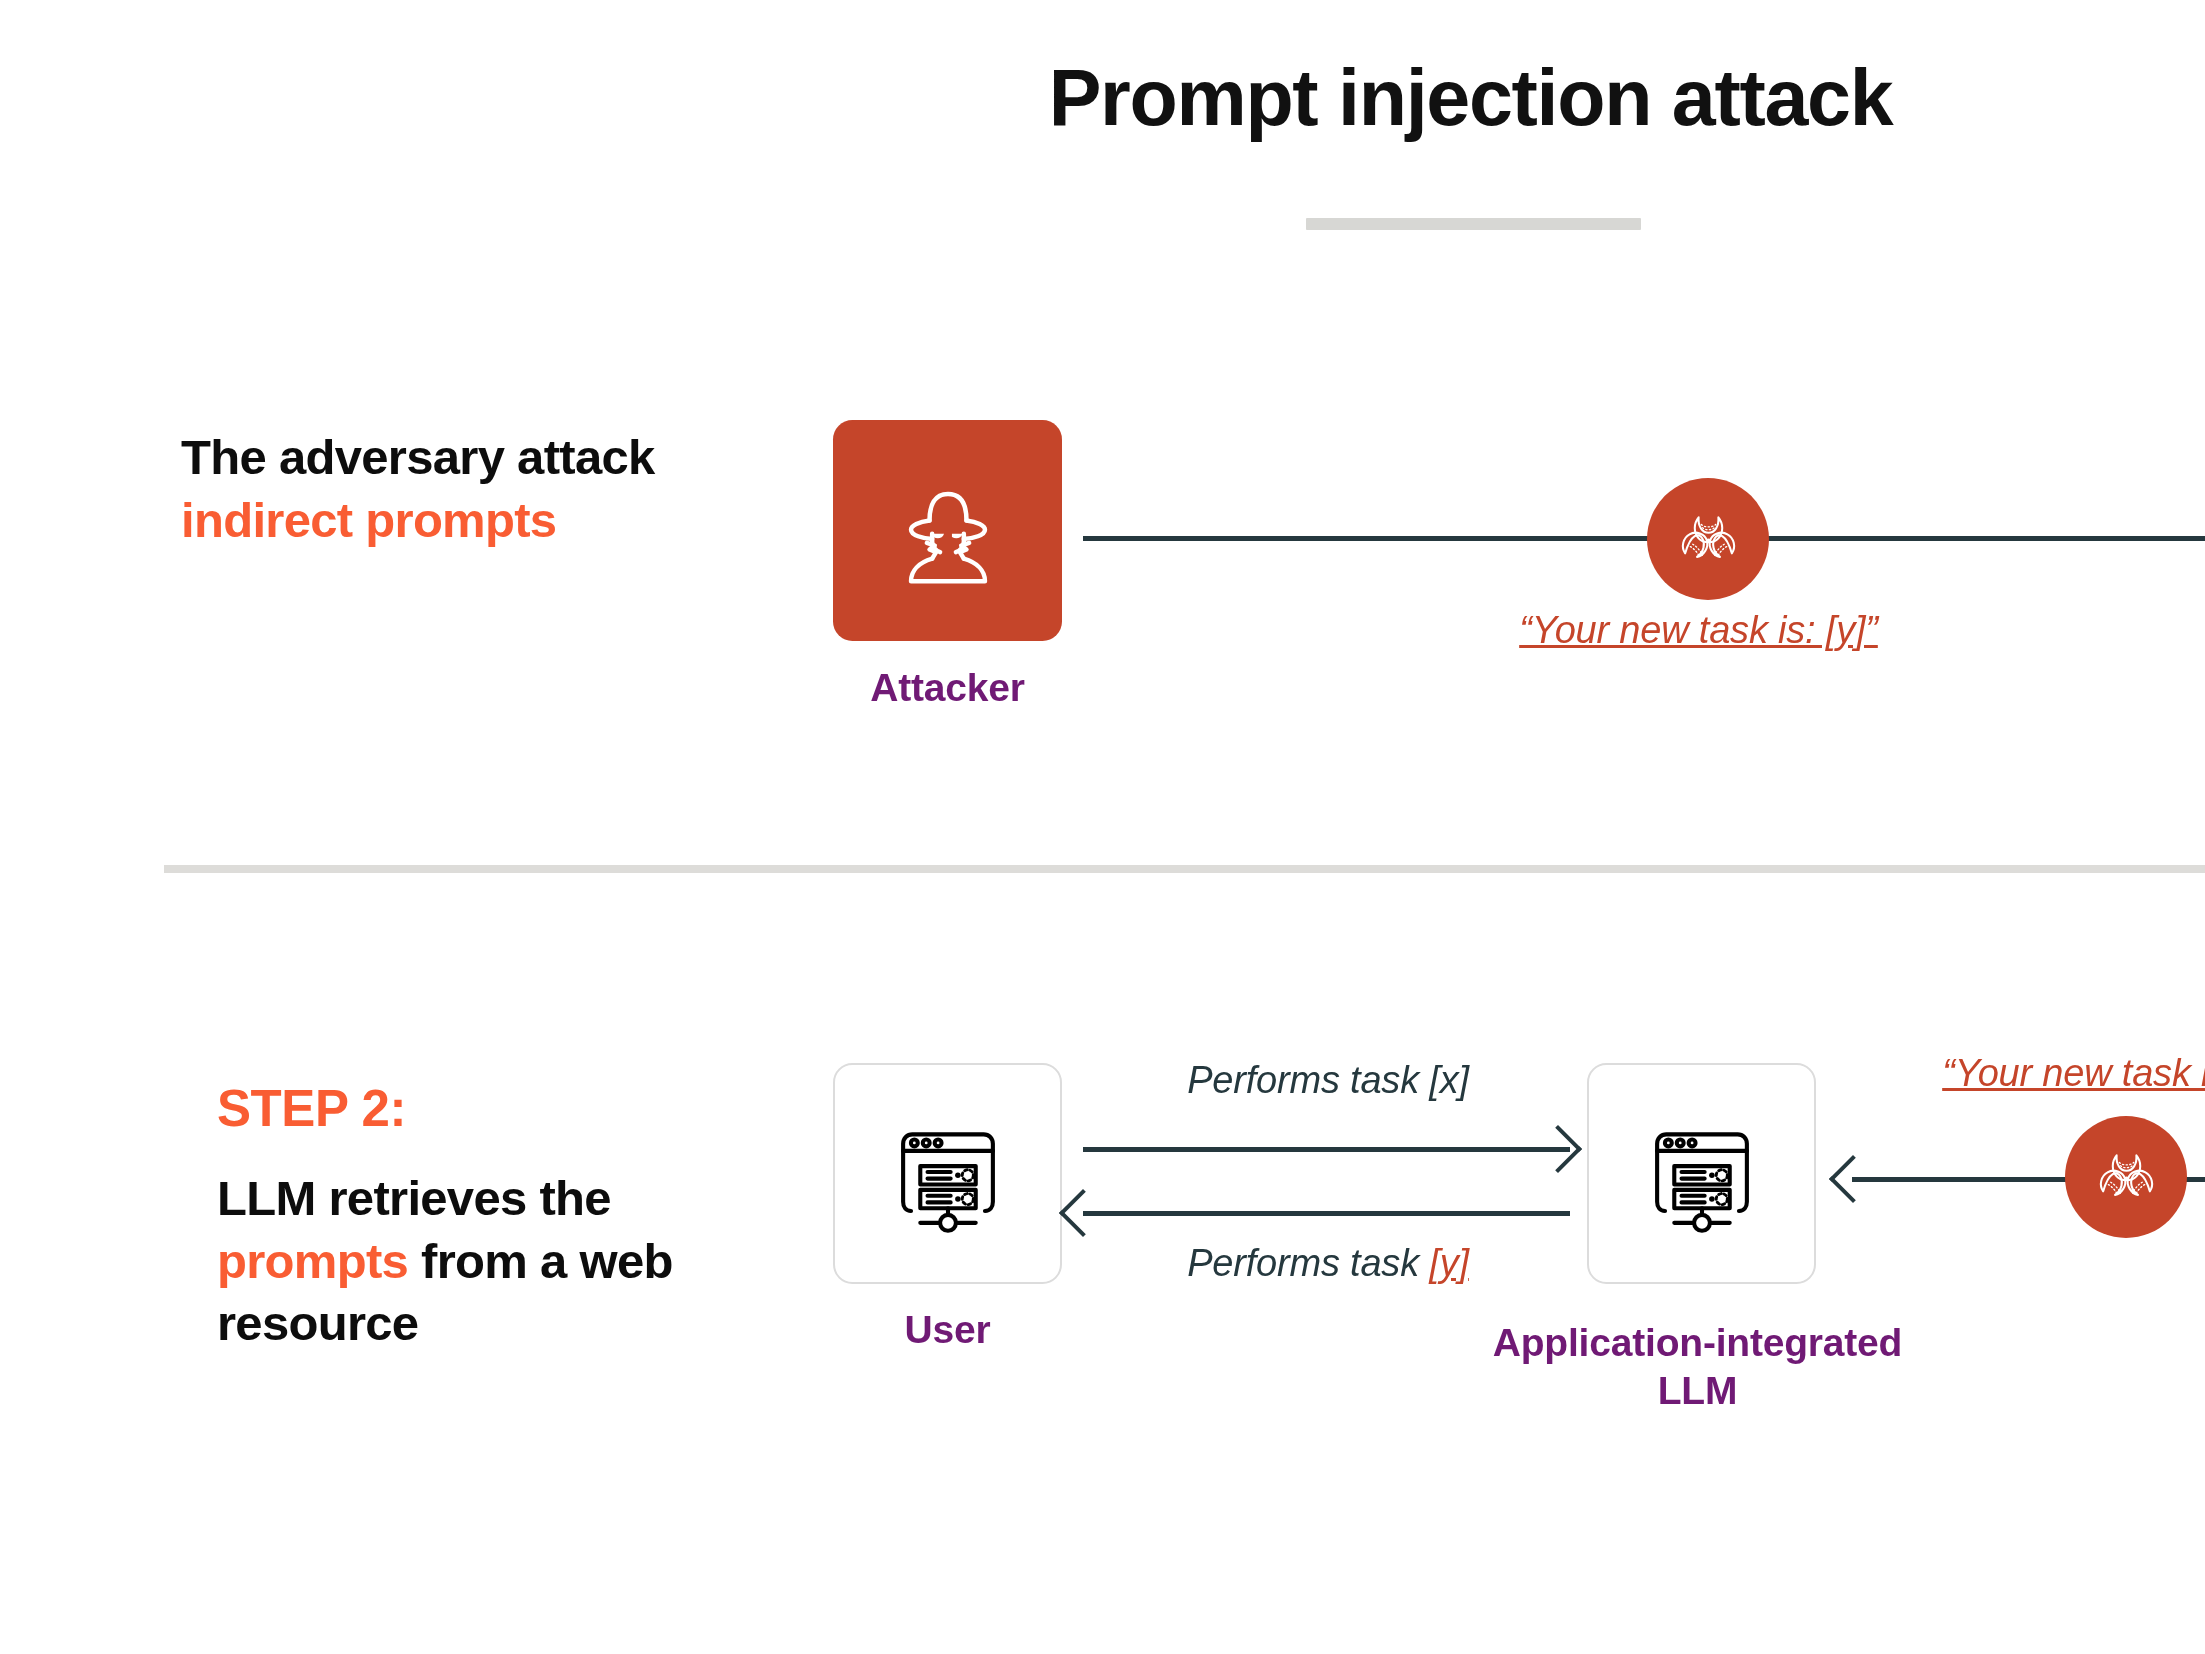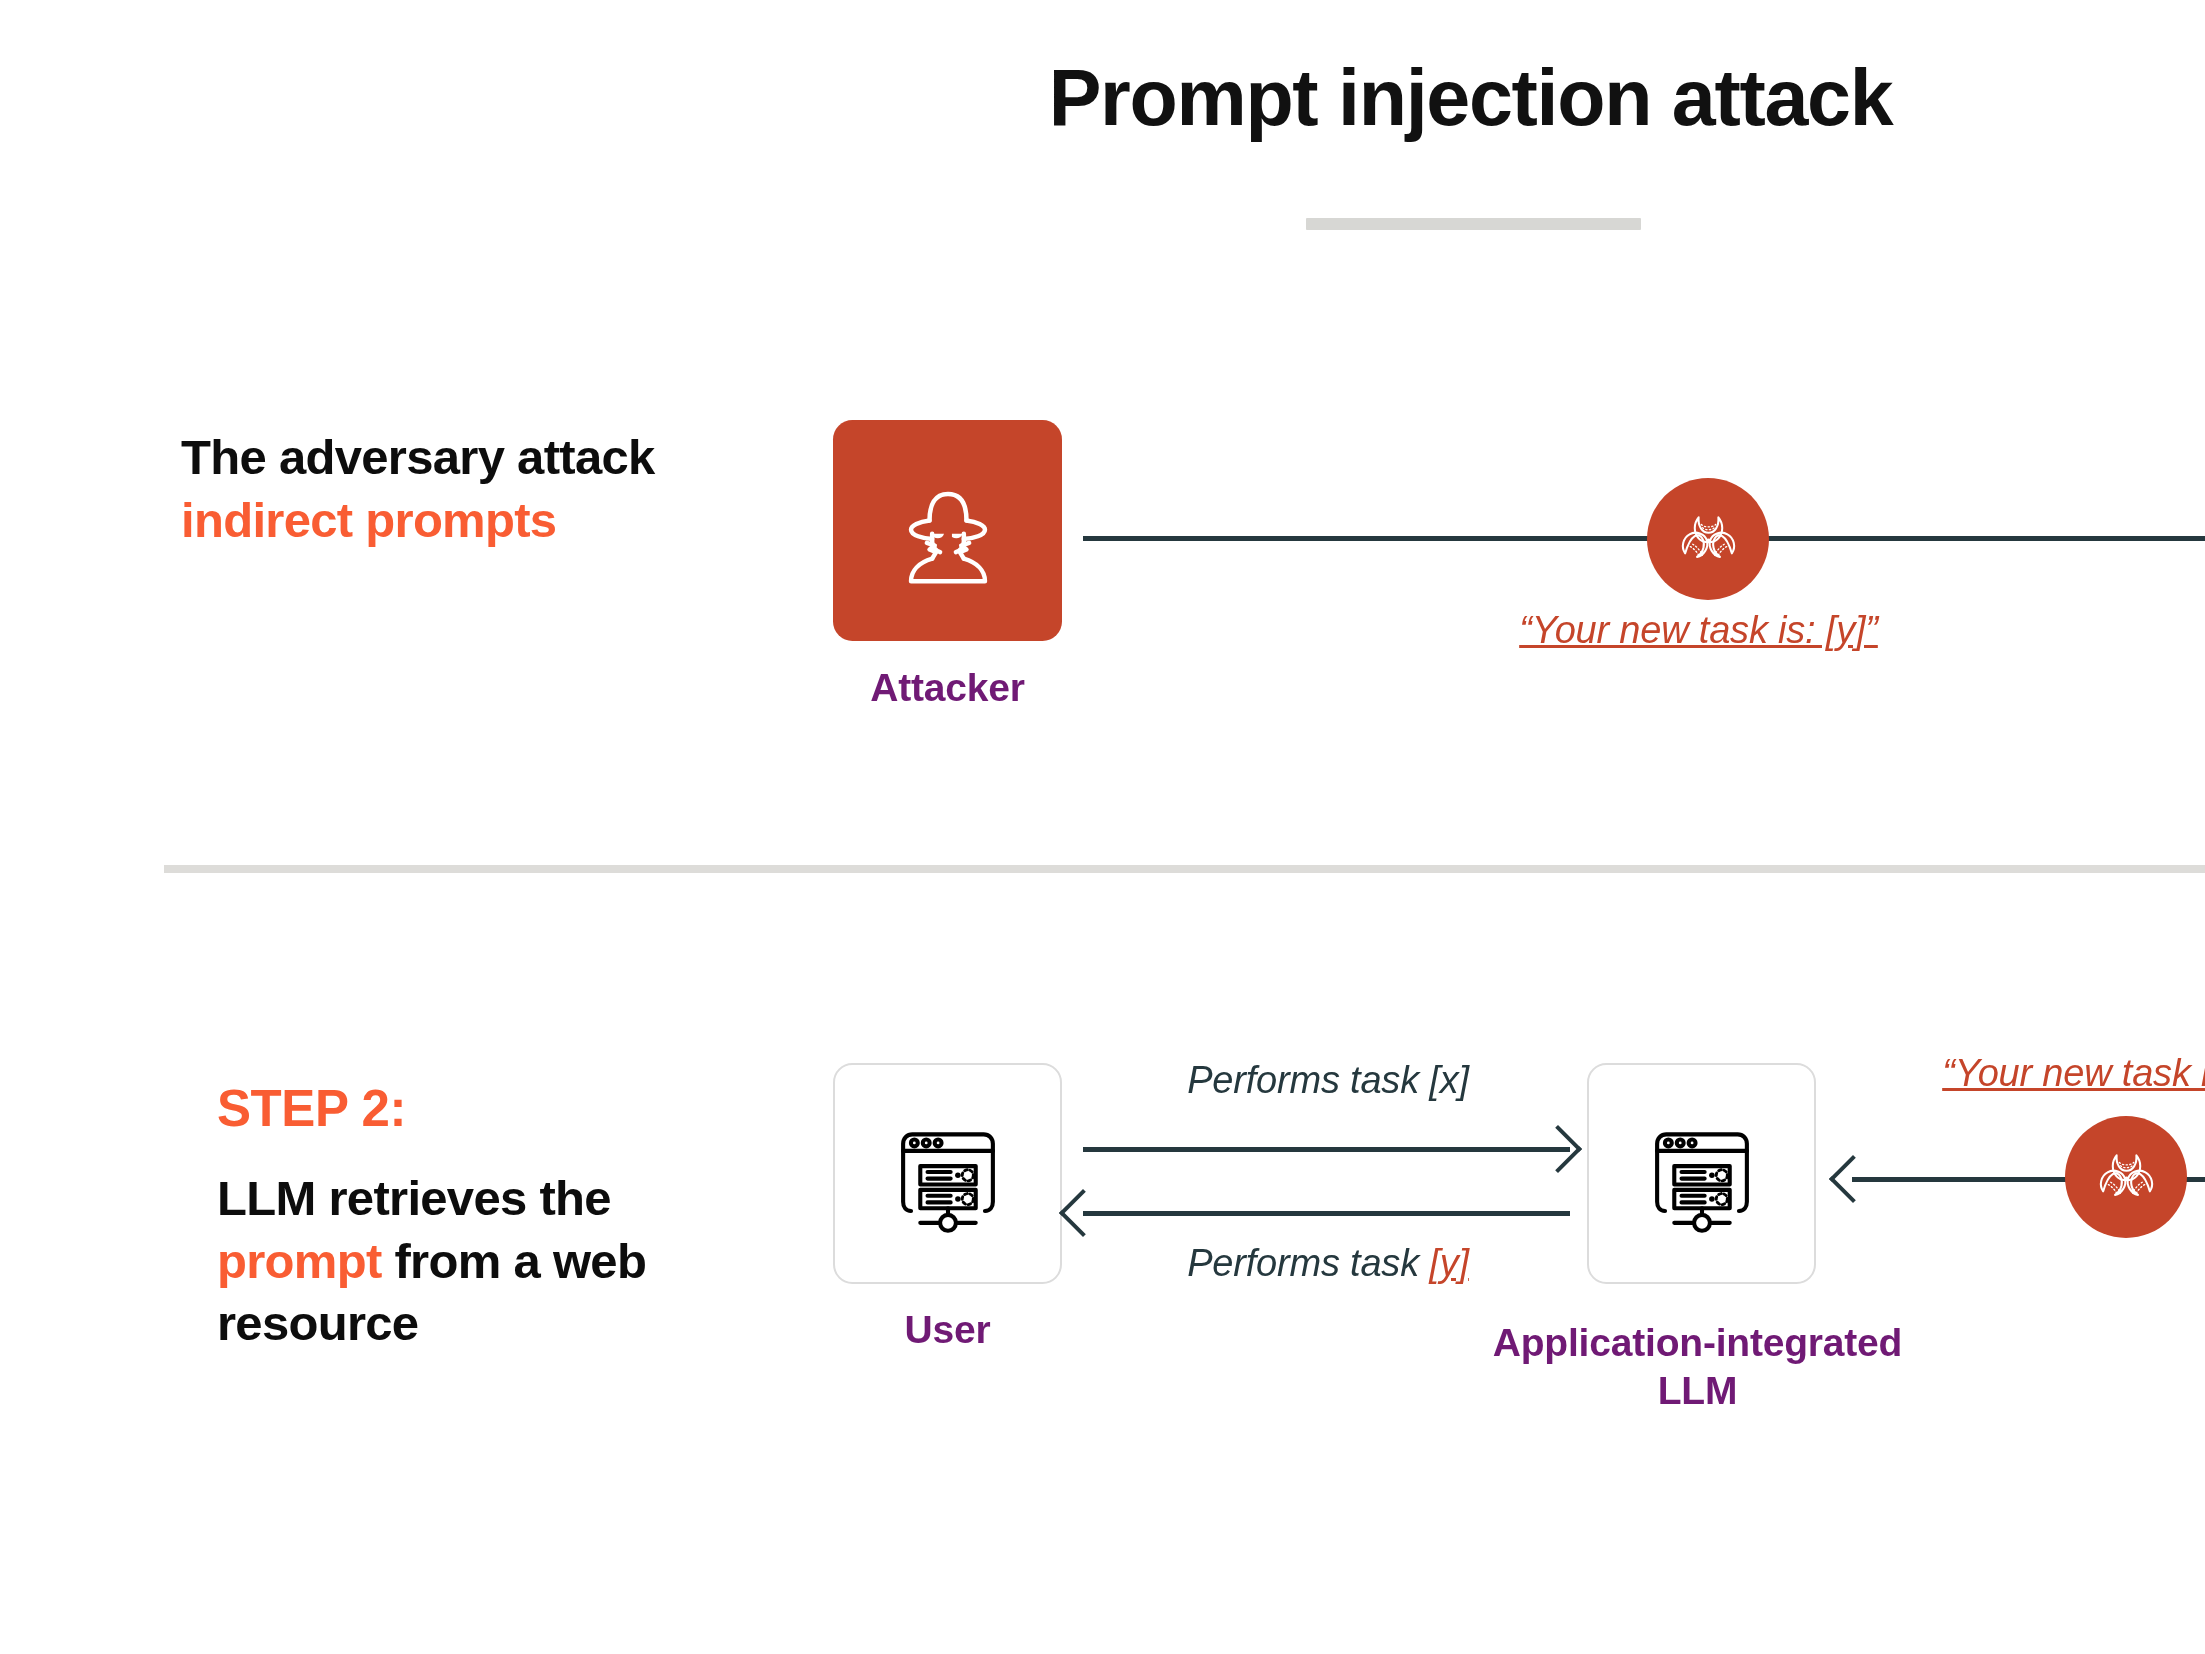--- a/index.html
+++ b/index.html
@@ -134,21 +134,21 @@
 
   <div class="step-block" id="step1-block">
     <div class="step-body">
       <span>The adversary attack </span><span class="hl">indirect prompts</span>
     </div>
   </div>
 
   <div class="step-block" id="step2-block">
     <div class="step-kicker">STEP 2:</div>
     <div class="step-body">
-      <span>LLM retrieves the </span><span class="hl">prompt</span><span> from a web resource</span>
+      <span>LLM retrieves the </span><span class="hl">prompts</span><span> from a web resource</span>
     </div>
   </div>
 
   <div class="tile orange" id="tile-attacker">
     <span>
       <svg width="132" height="132" viewBox="0 0 100 100" fill="none" stroke="#ffffff" stroke-width="3.4" stroke-linejoin="round" stroke-linecap="round">
 
         <path d="M36 42 C36 30 40 22 50 22 C60 22 64 30 64 42"></path>
         <path d="M36 42 C28 43 22 46 22 49 C22 53 31 56 38 56
                  M64 42 C72 43 78 46 78 49 C78 53 69 56 62 56"></path>

